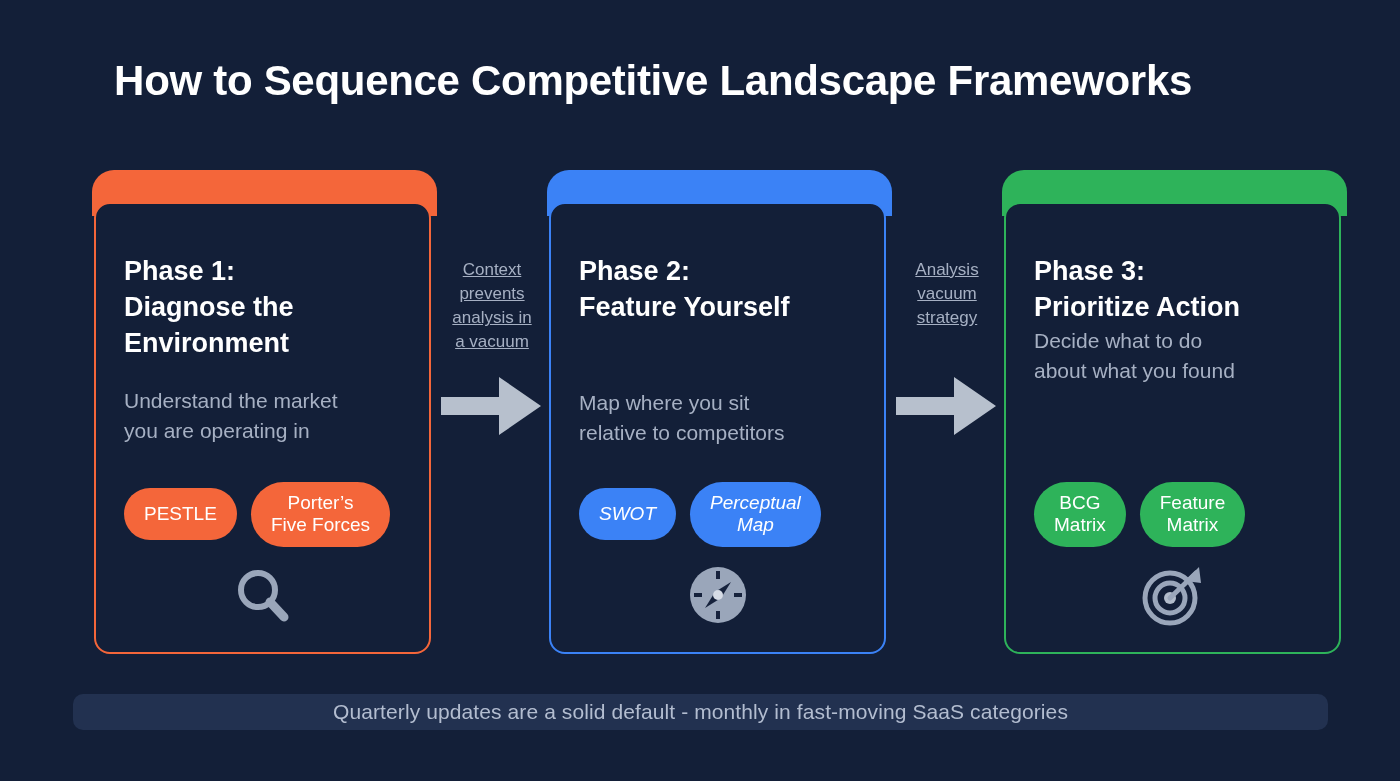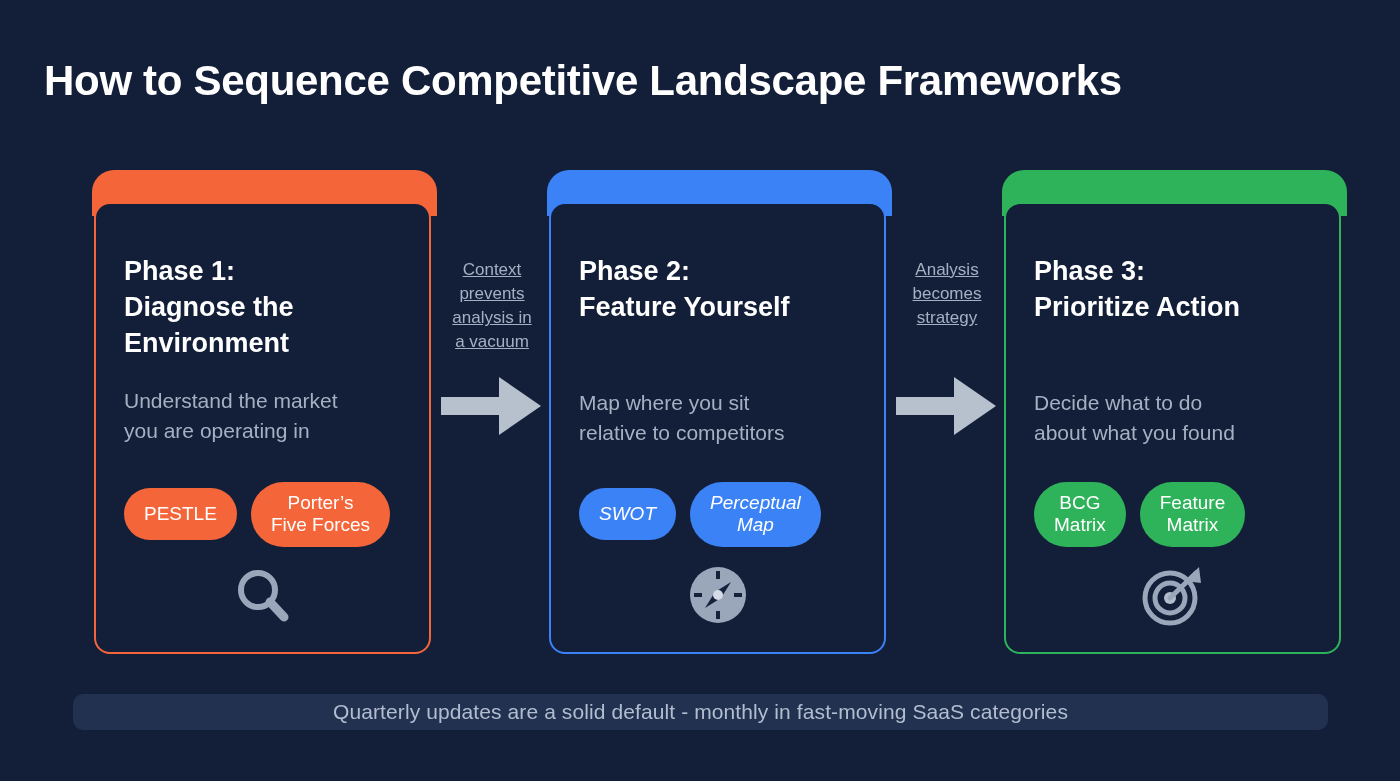--- a/index.html
+++ b/index.html
@@ -15,27 +15,26 @@
     font-family: "Liberation Sans", sans-serif;
     overflow: hidden;
   }
 
   
   .page-title {
     position: absolute;
     left: 0;
     top: 57px;
     width: 1192px;
-    text-align: left;
+    text-align: right;
     font-size: 42px;
     font-weight: bold;
     color: #ffffff;
     letter-spacing: -0.3px;
     line-height: 1.15;
-    padding-left: 44px;
   }
 
   
   .flow {
     position: absolute;
     left: 92px;
     top: 170px;
     width: 1255px;
     height: 490px;
     display: flex;
@@ -234,33 +233,33 @@
             <rect x="47" y="29" width="8" height="4" fill="#16223c"></rect>
             <polygon points="44,18 34,34 18,44 28,28" fill="#16223c"></polygon>
             <circle cx="31" cy="31" r="5" fill="#d6dce6"></circle>
           </svg>
         </div>
       </div>
     </div>
 
     <div class="connector">
       <div class="connector-text">Analysis
-becomes
+vacuum
 strategy</div>
       <svg class="connector-arrow" viewBox="0 0 102 62">
         <polygon points="0,22 58,22 58,2 100,31 58,60 58,40 0,40" fill="#b7c0cd"></polygon>
       </svg>
     </div>
 
     <div class="card-wrap">
       <div class="card-topbar" style="background:#2eb35a;"></div>
       <div class="card-body" style="border-color:#2eb35a;">
         <div class="card-heading" style="margin-top:22px;">Phase 3:
 Prioritize Action</div>
-        <div class="card-desc" style="margin-top:62px;">Decide what to do
+        <div class="card-desc" style="">Decide what to do
 about what you found</div>
         <div class="pill-row" style="top:278px;">
           <div class="pill" style="background:#2eb35a;">BCG
 Matrix</div>
           <div class="pill" style="background:#2eb35a;">Feature
 Matrix</div>
         </div>
         <div class="card-icon">
           <svg width="64" height="64" viewBox="0 0 64 64">
             <circle cx="29" cy="35" r="25" fill="none" stroke="#9aa6ba" stroke-width="5"></circle>

